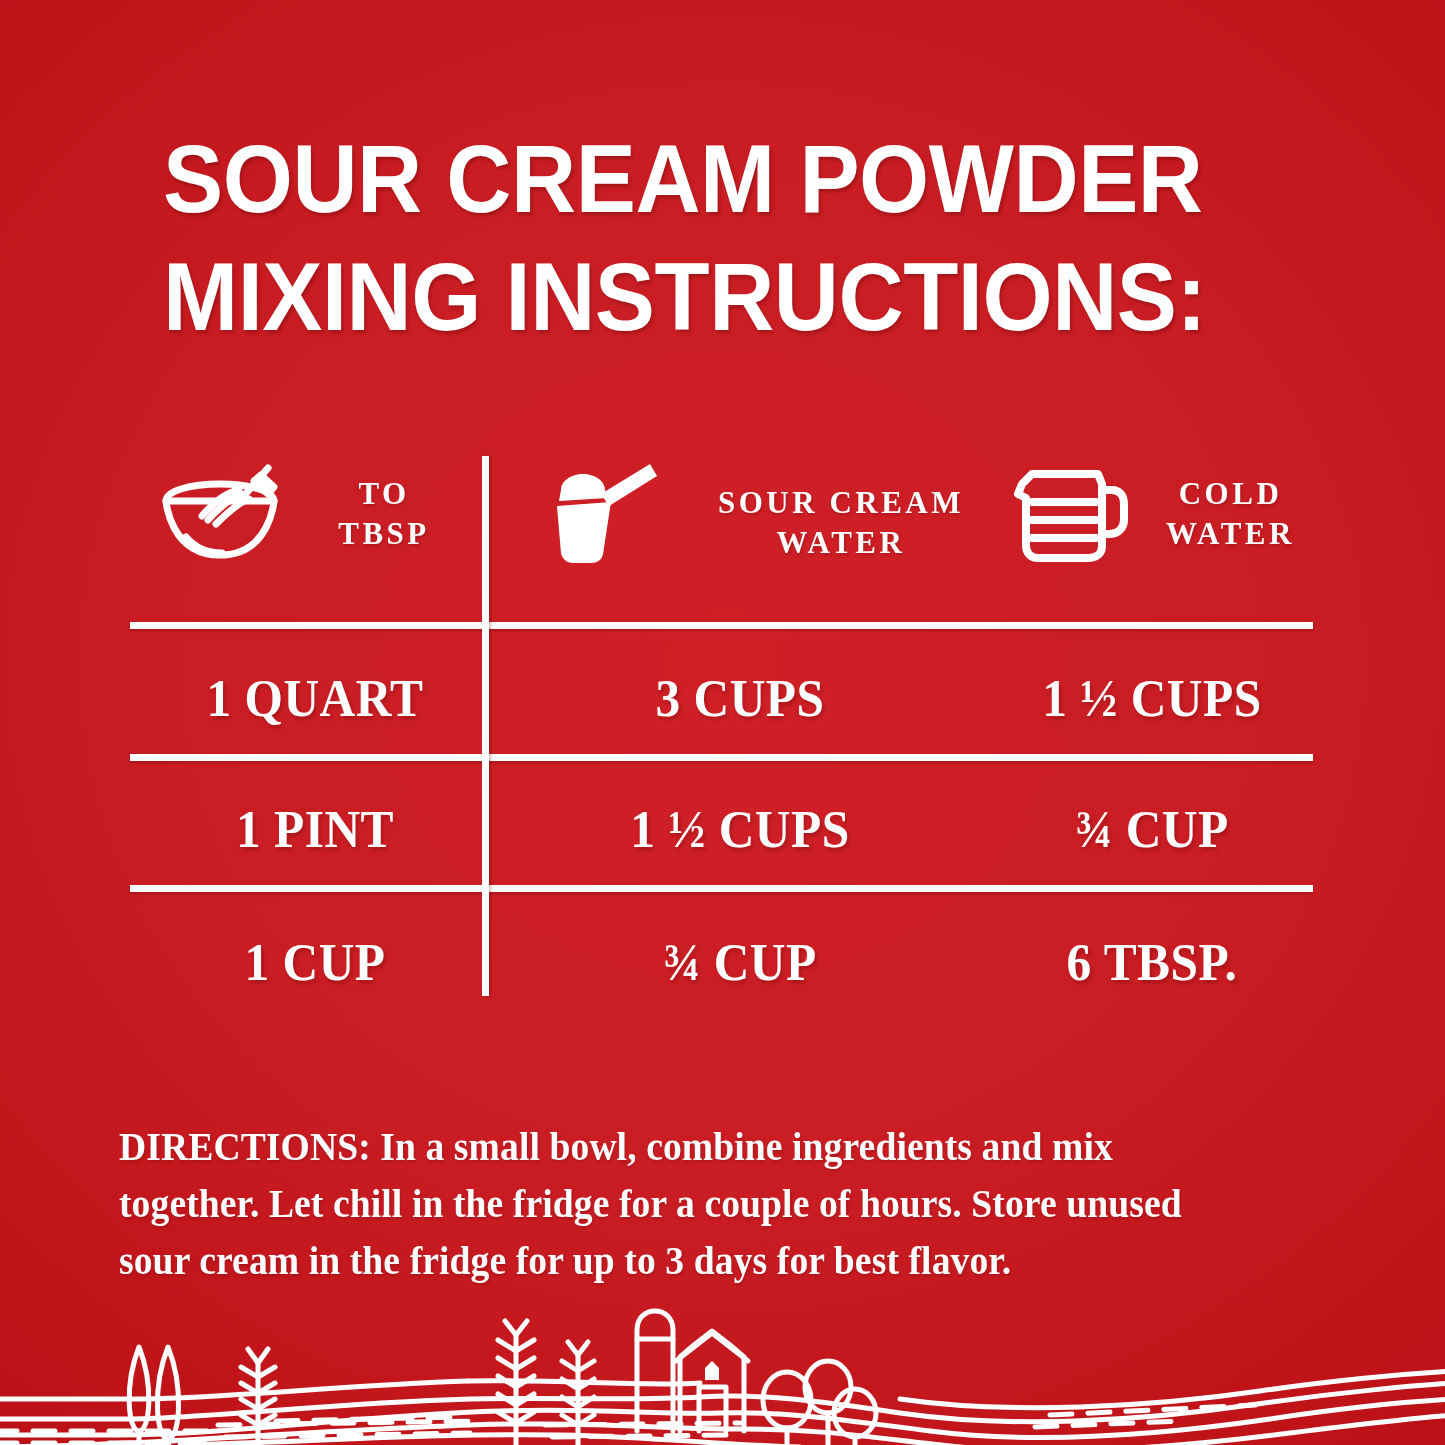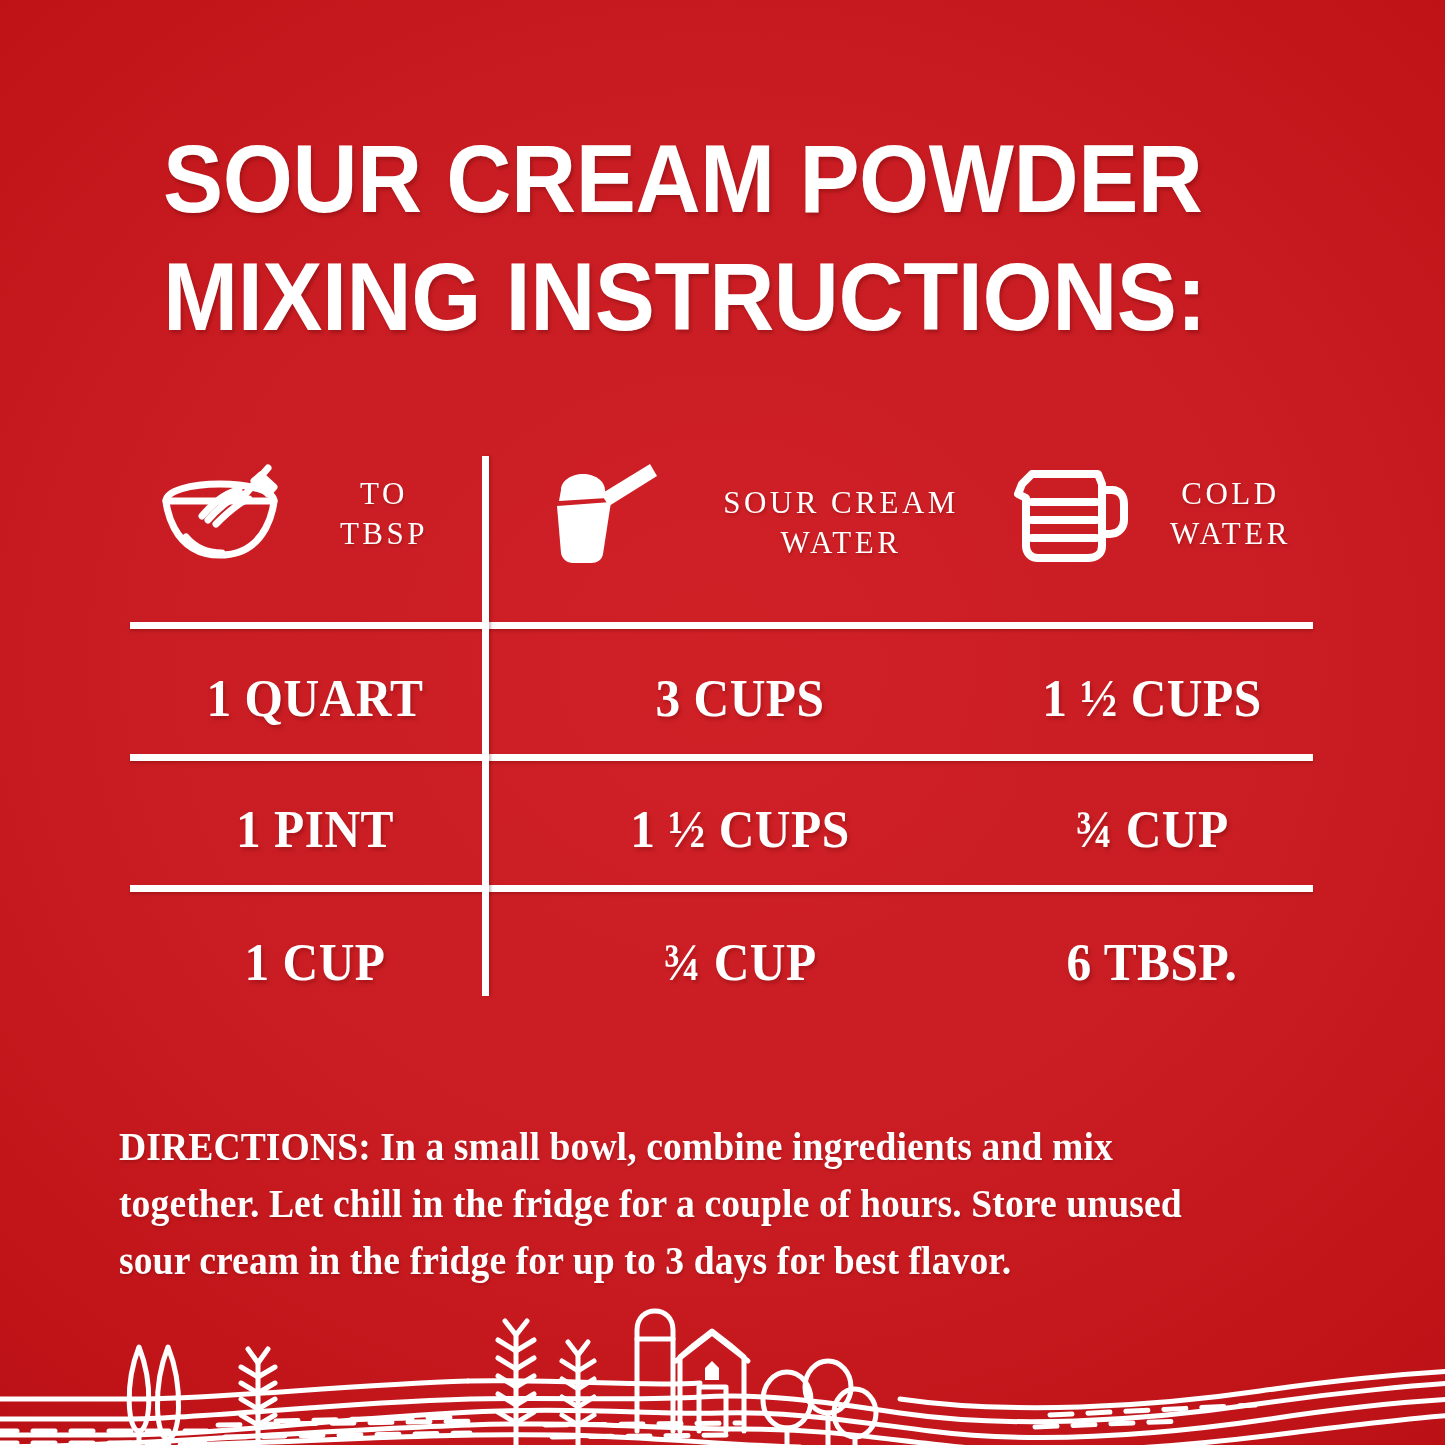--- a/index.html
+++ b/index.html
@@ -51,21 +51,21 @@
   .hdr{
     position:absolute;display:flex;align-items:center;
   }
   .hdr-to{left:20px;top:6px;width:330px;}
   .hdr-scp{left:415px;top:6px;width:470px;}
   .hdr-cw{left:880px;top:6px;width:300px;}
 
   .hdr-label{
     color:#ffffff;
     font-family:"Liberation Serif", serif;
-    font-weight:400;
+    font-weight:700;
     font-size:31px;
     line-height:40px;
     letter-spacing:3.5px;
     text-align:center;
     text-shadow:1px 2px 3px rgba(90,0,0,0.28);
   }
   .hdr-to .hdr-label{width:160px;margin-left:14px;}
   .hdr-scp .hdr-label{width:300px;margin-left:16px;margin-top:17px;}
   .hdr-cw .hdr-label{width:170px;margin-left:16px;}
 

